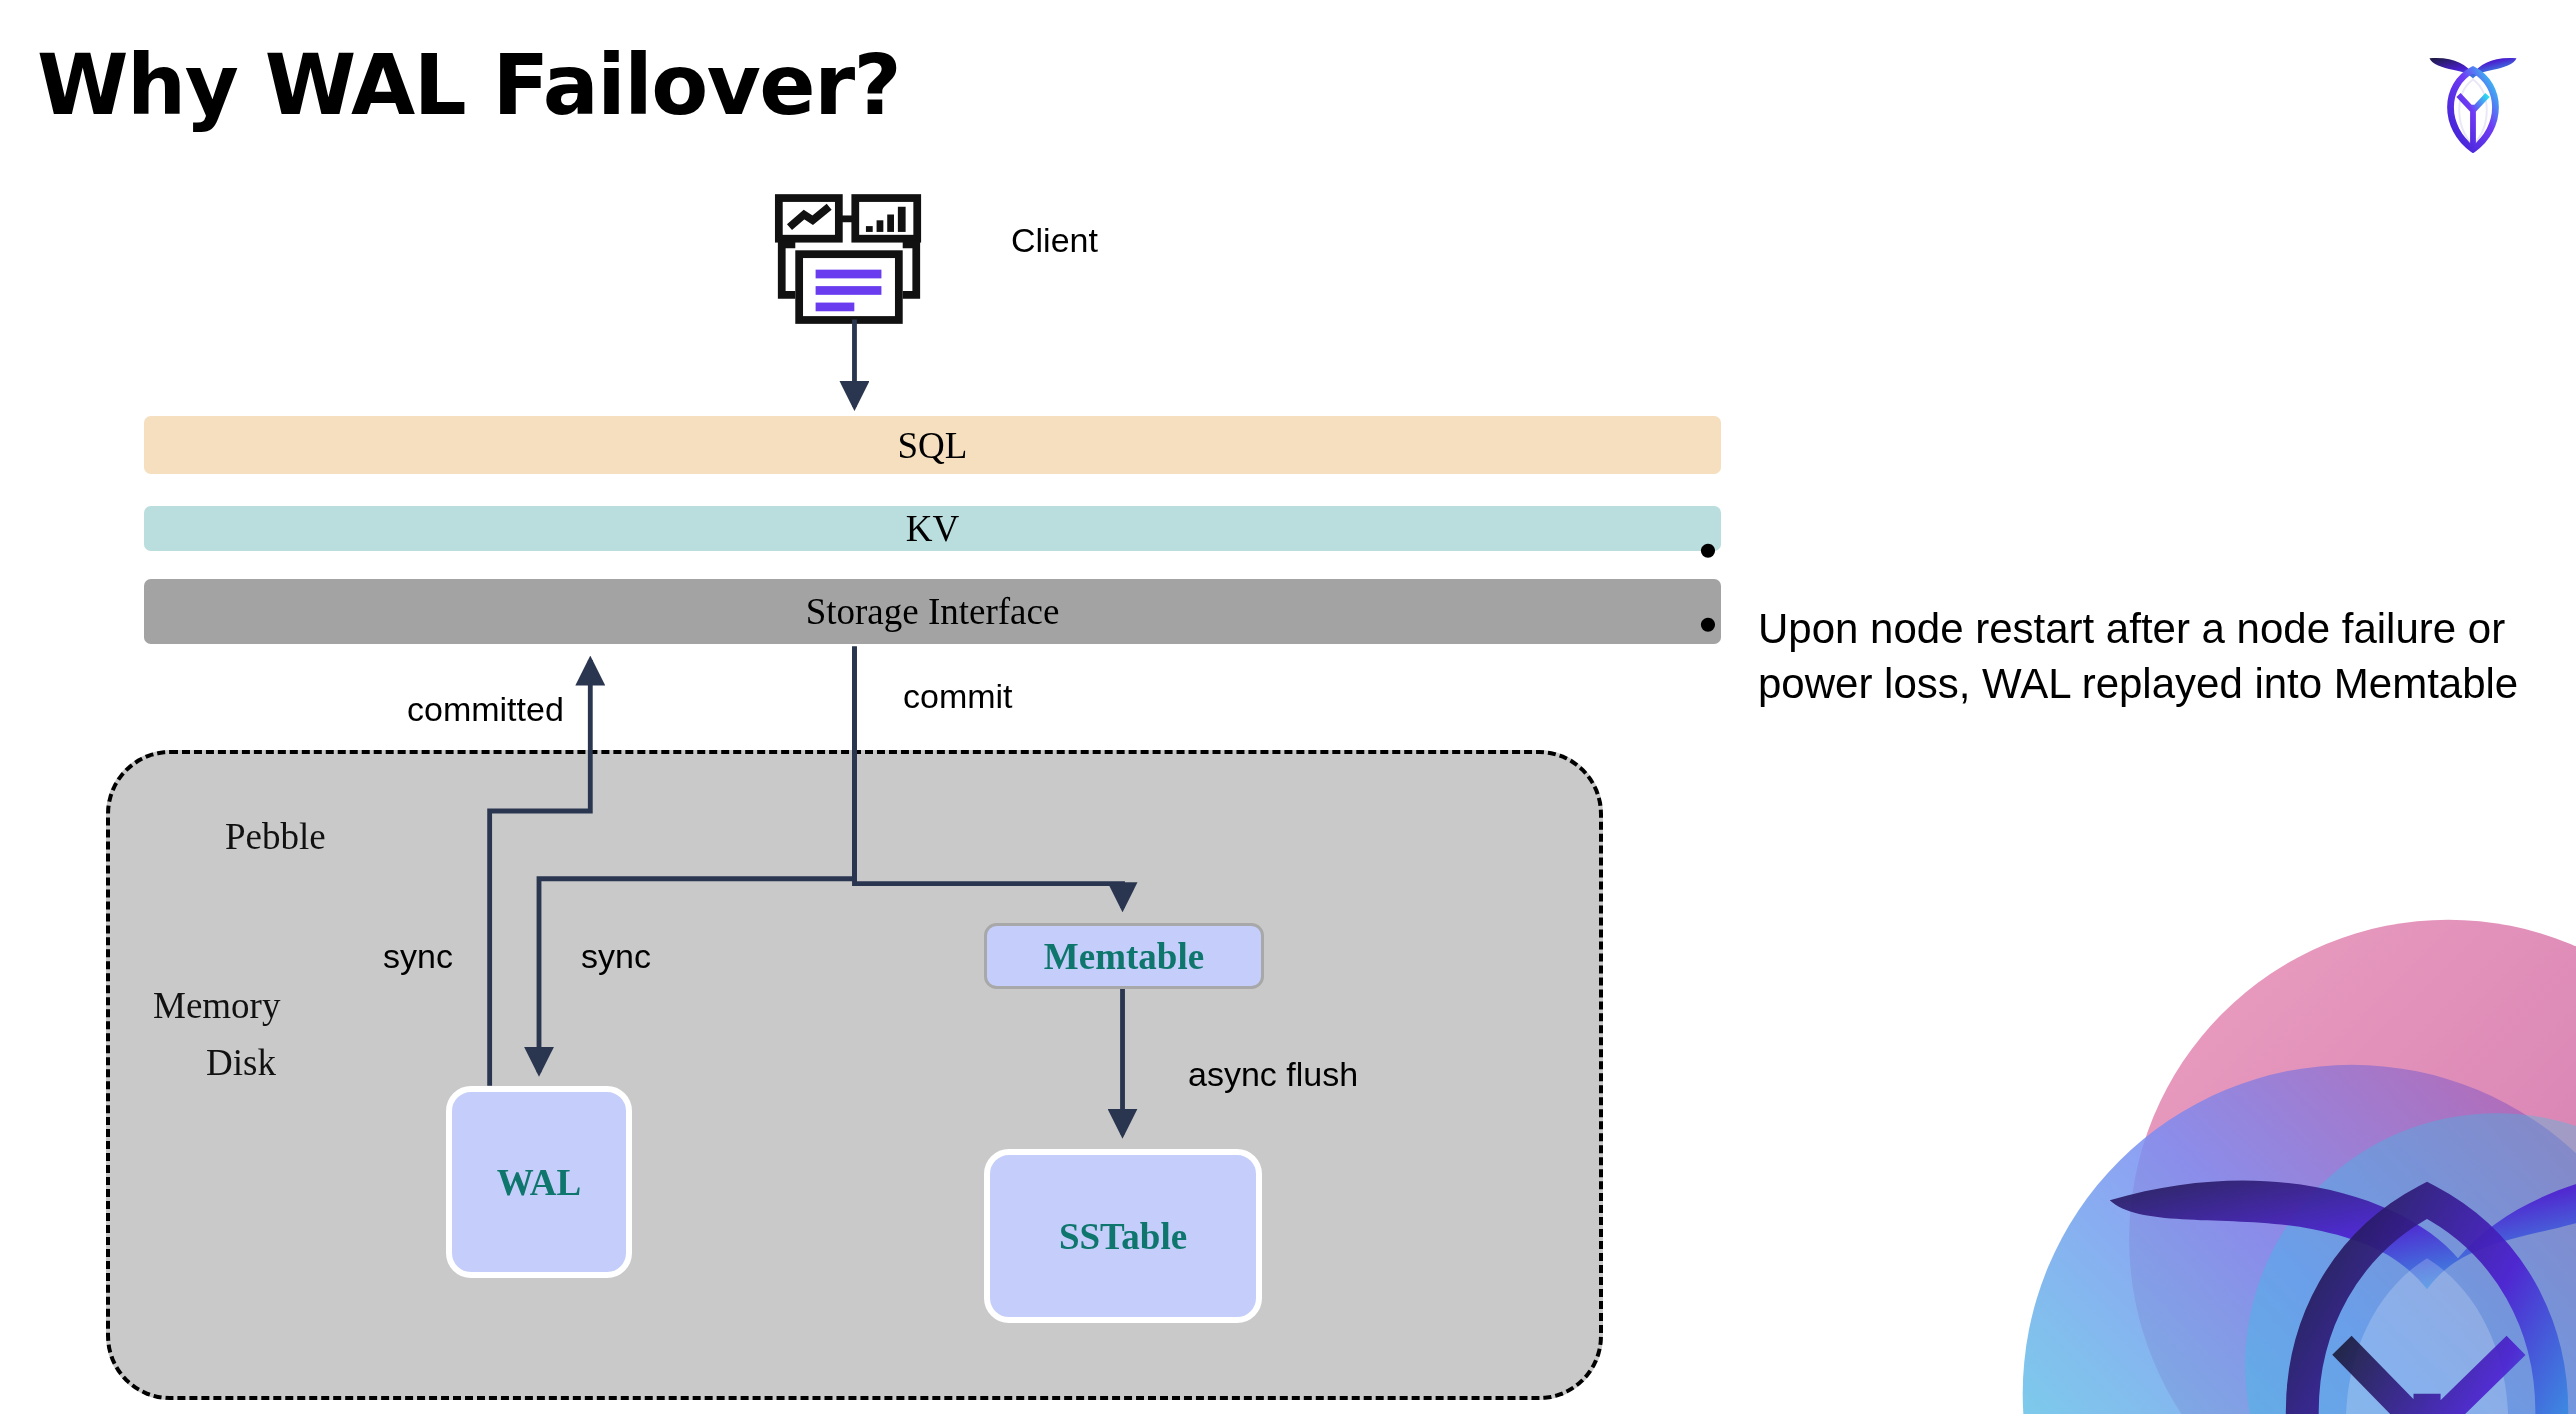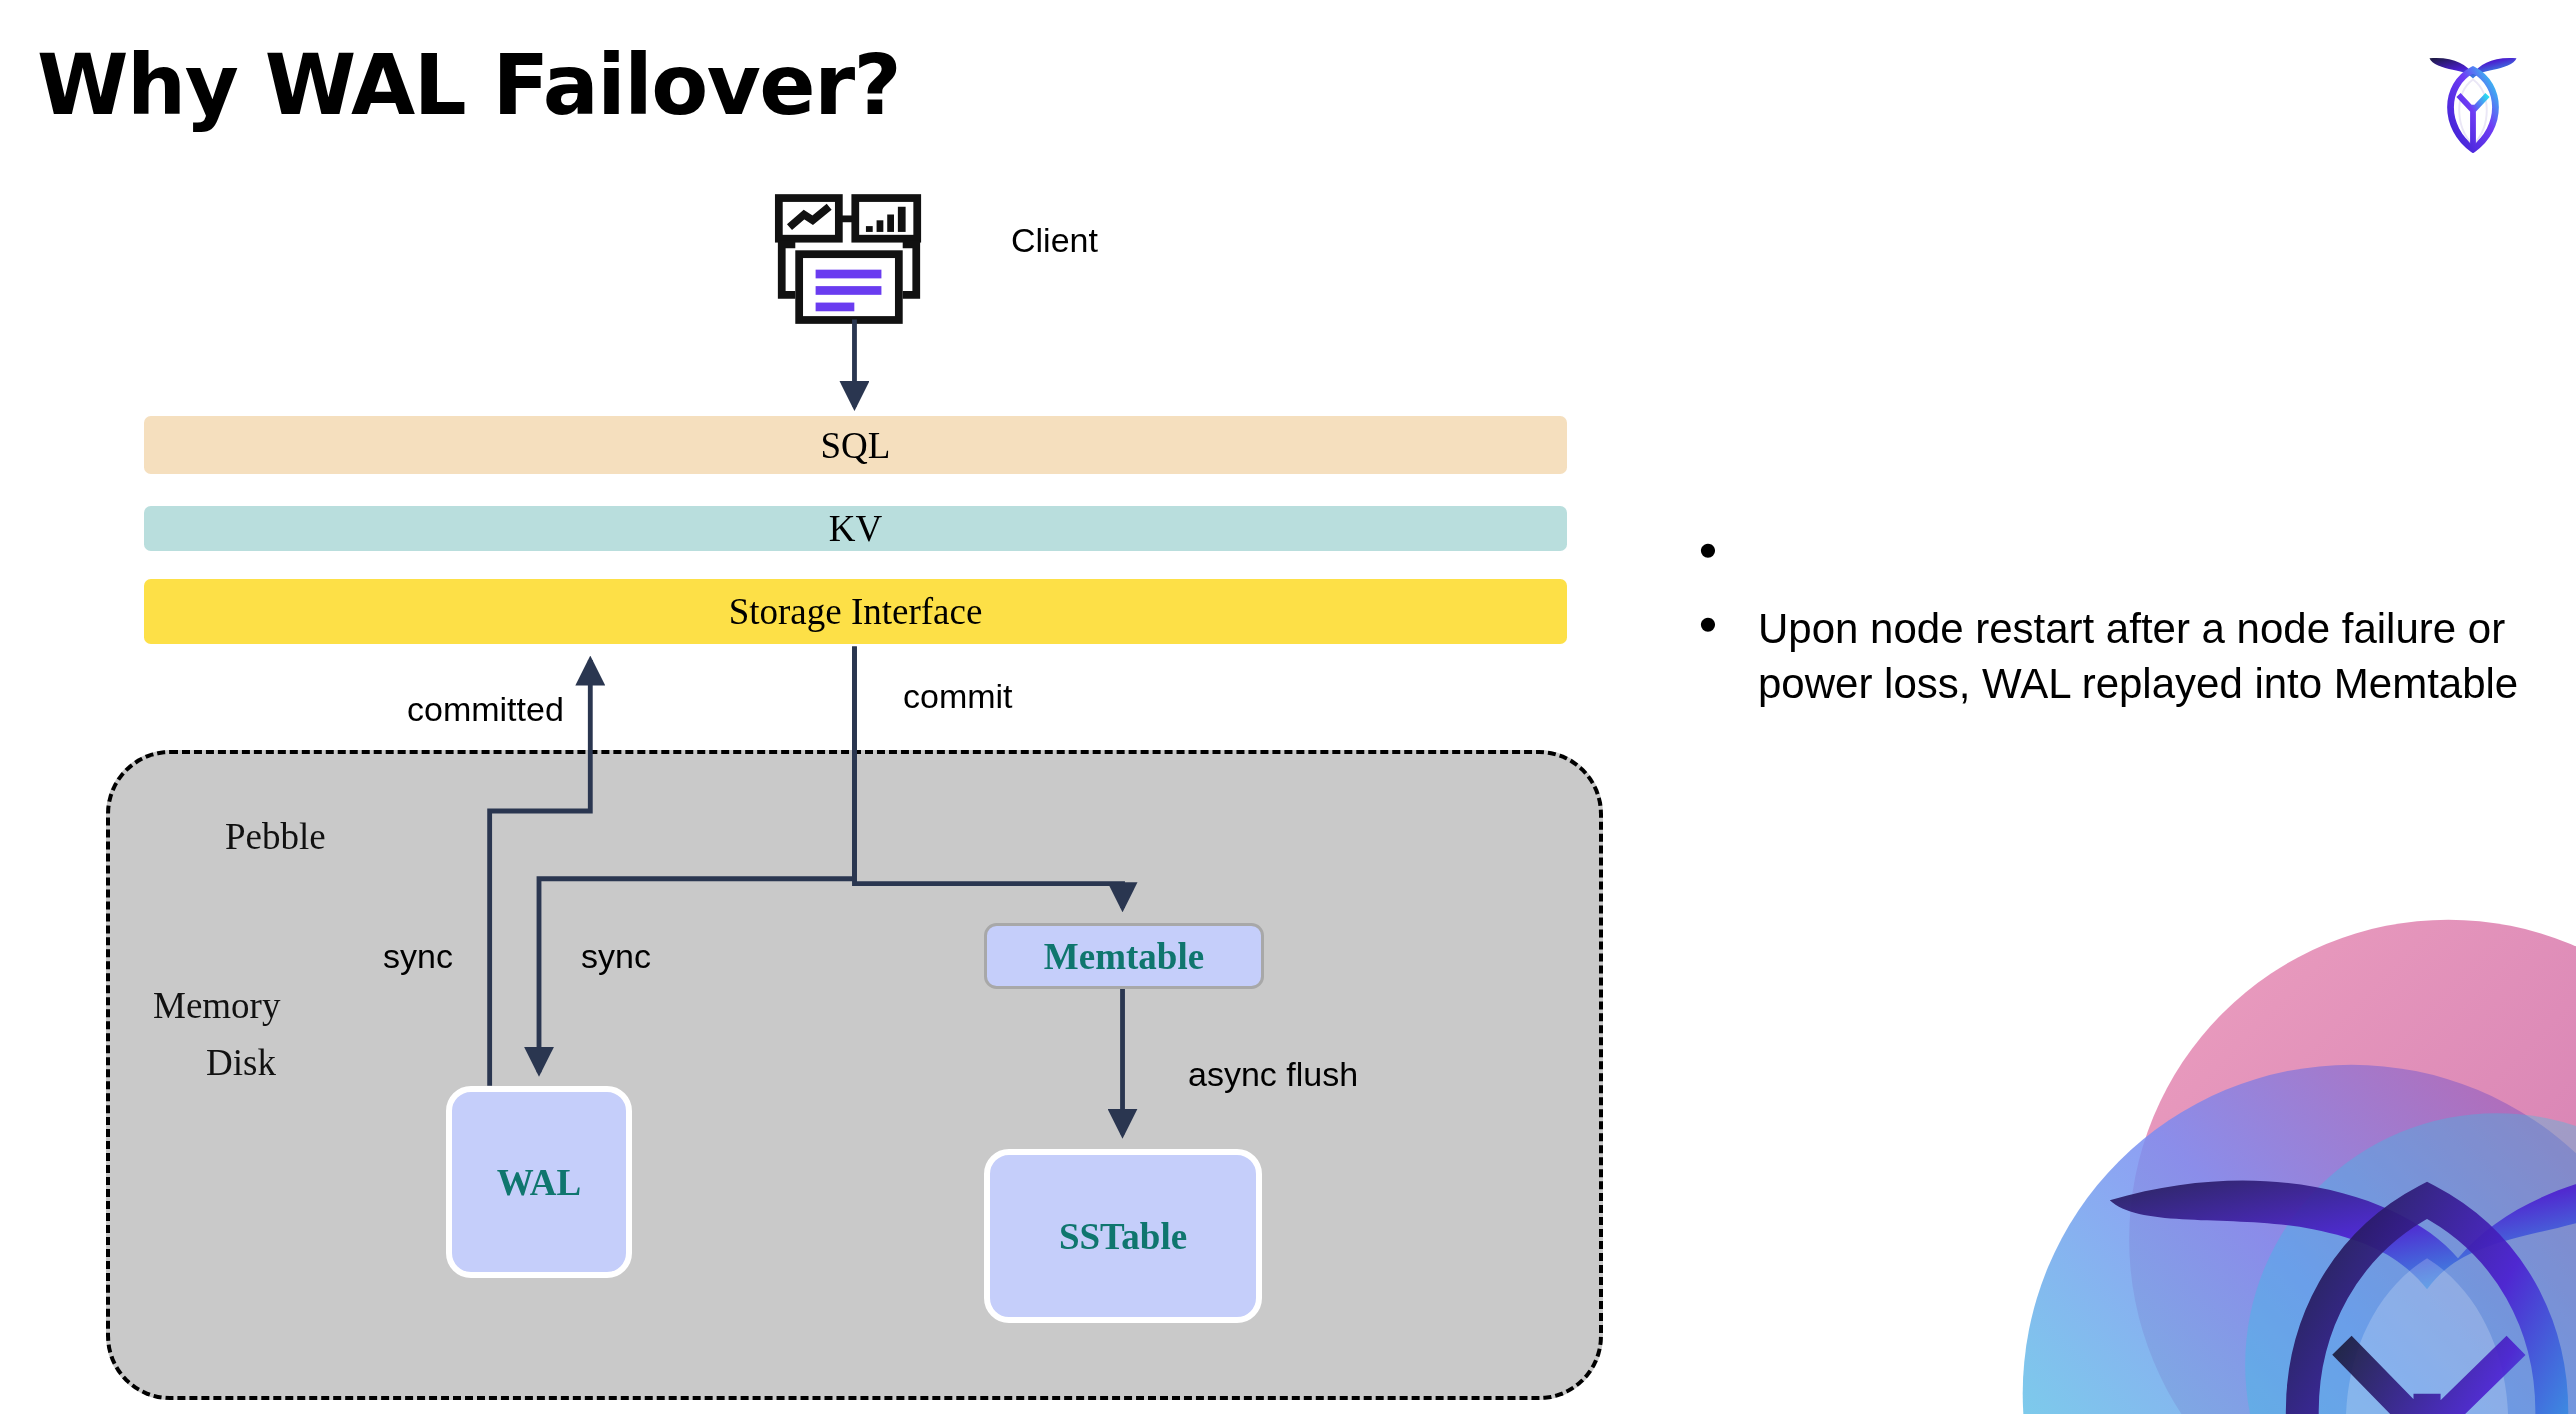--- a/index.html
+++ b/index.html
@@ -62,21 +62,21 @@
     top: 221px;
     font-size: 34px;
     color: #000;
     font-family: "Liberation Sans", sans-serif;
   }
 
   
   .layer-bar {
     position: absolute;
     left: 144px;
-    width: 1423px;
+    width: 1577px;
     border-radius: 6.8px;
     display: flex;
     align-items: center;
     justify-content: center;
     font-family: "Liberation Serif", serif;
     font-size: 37px;
     color: #000;
   }
   #layer-sql { top: 416px; height: 58px; }
   #layer-kv { top: 506px; height: 45px; }
@@ -280,21 +280,21 @@
   </svg>
 </div>
 <div id="client-label">Client</div>
 
 <div class="layer-bar" id="layer-sql" style="background:#f5dfbe">
   <span>SQL</span>
 </div>
 <div class="layer-bar" id="layer-kv" style="background:#b9dedd">
   <span>KV</span>
 </div>
-<div class="layer-bar" id="layer-storage" style="background:#fde047">
+<div class="layer-bar" id="layer-storage" style="background:#a3a3a3">
   <span>Storage Interface</span>
 </div>
 
 <div id="pebble-container">
   
 </div>
 <div id="pebble-label">Pebble</div>
 <div id="memory-label">Memory</div>
 <div id="disk-label">Disk</div>
 

